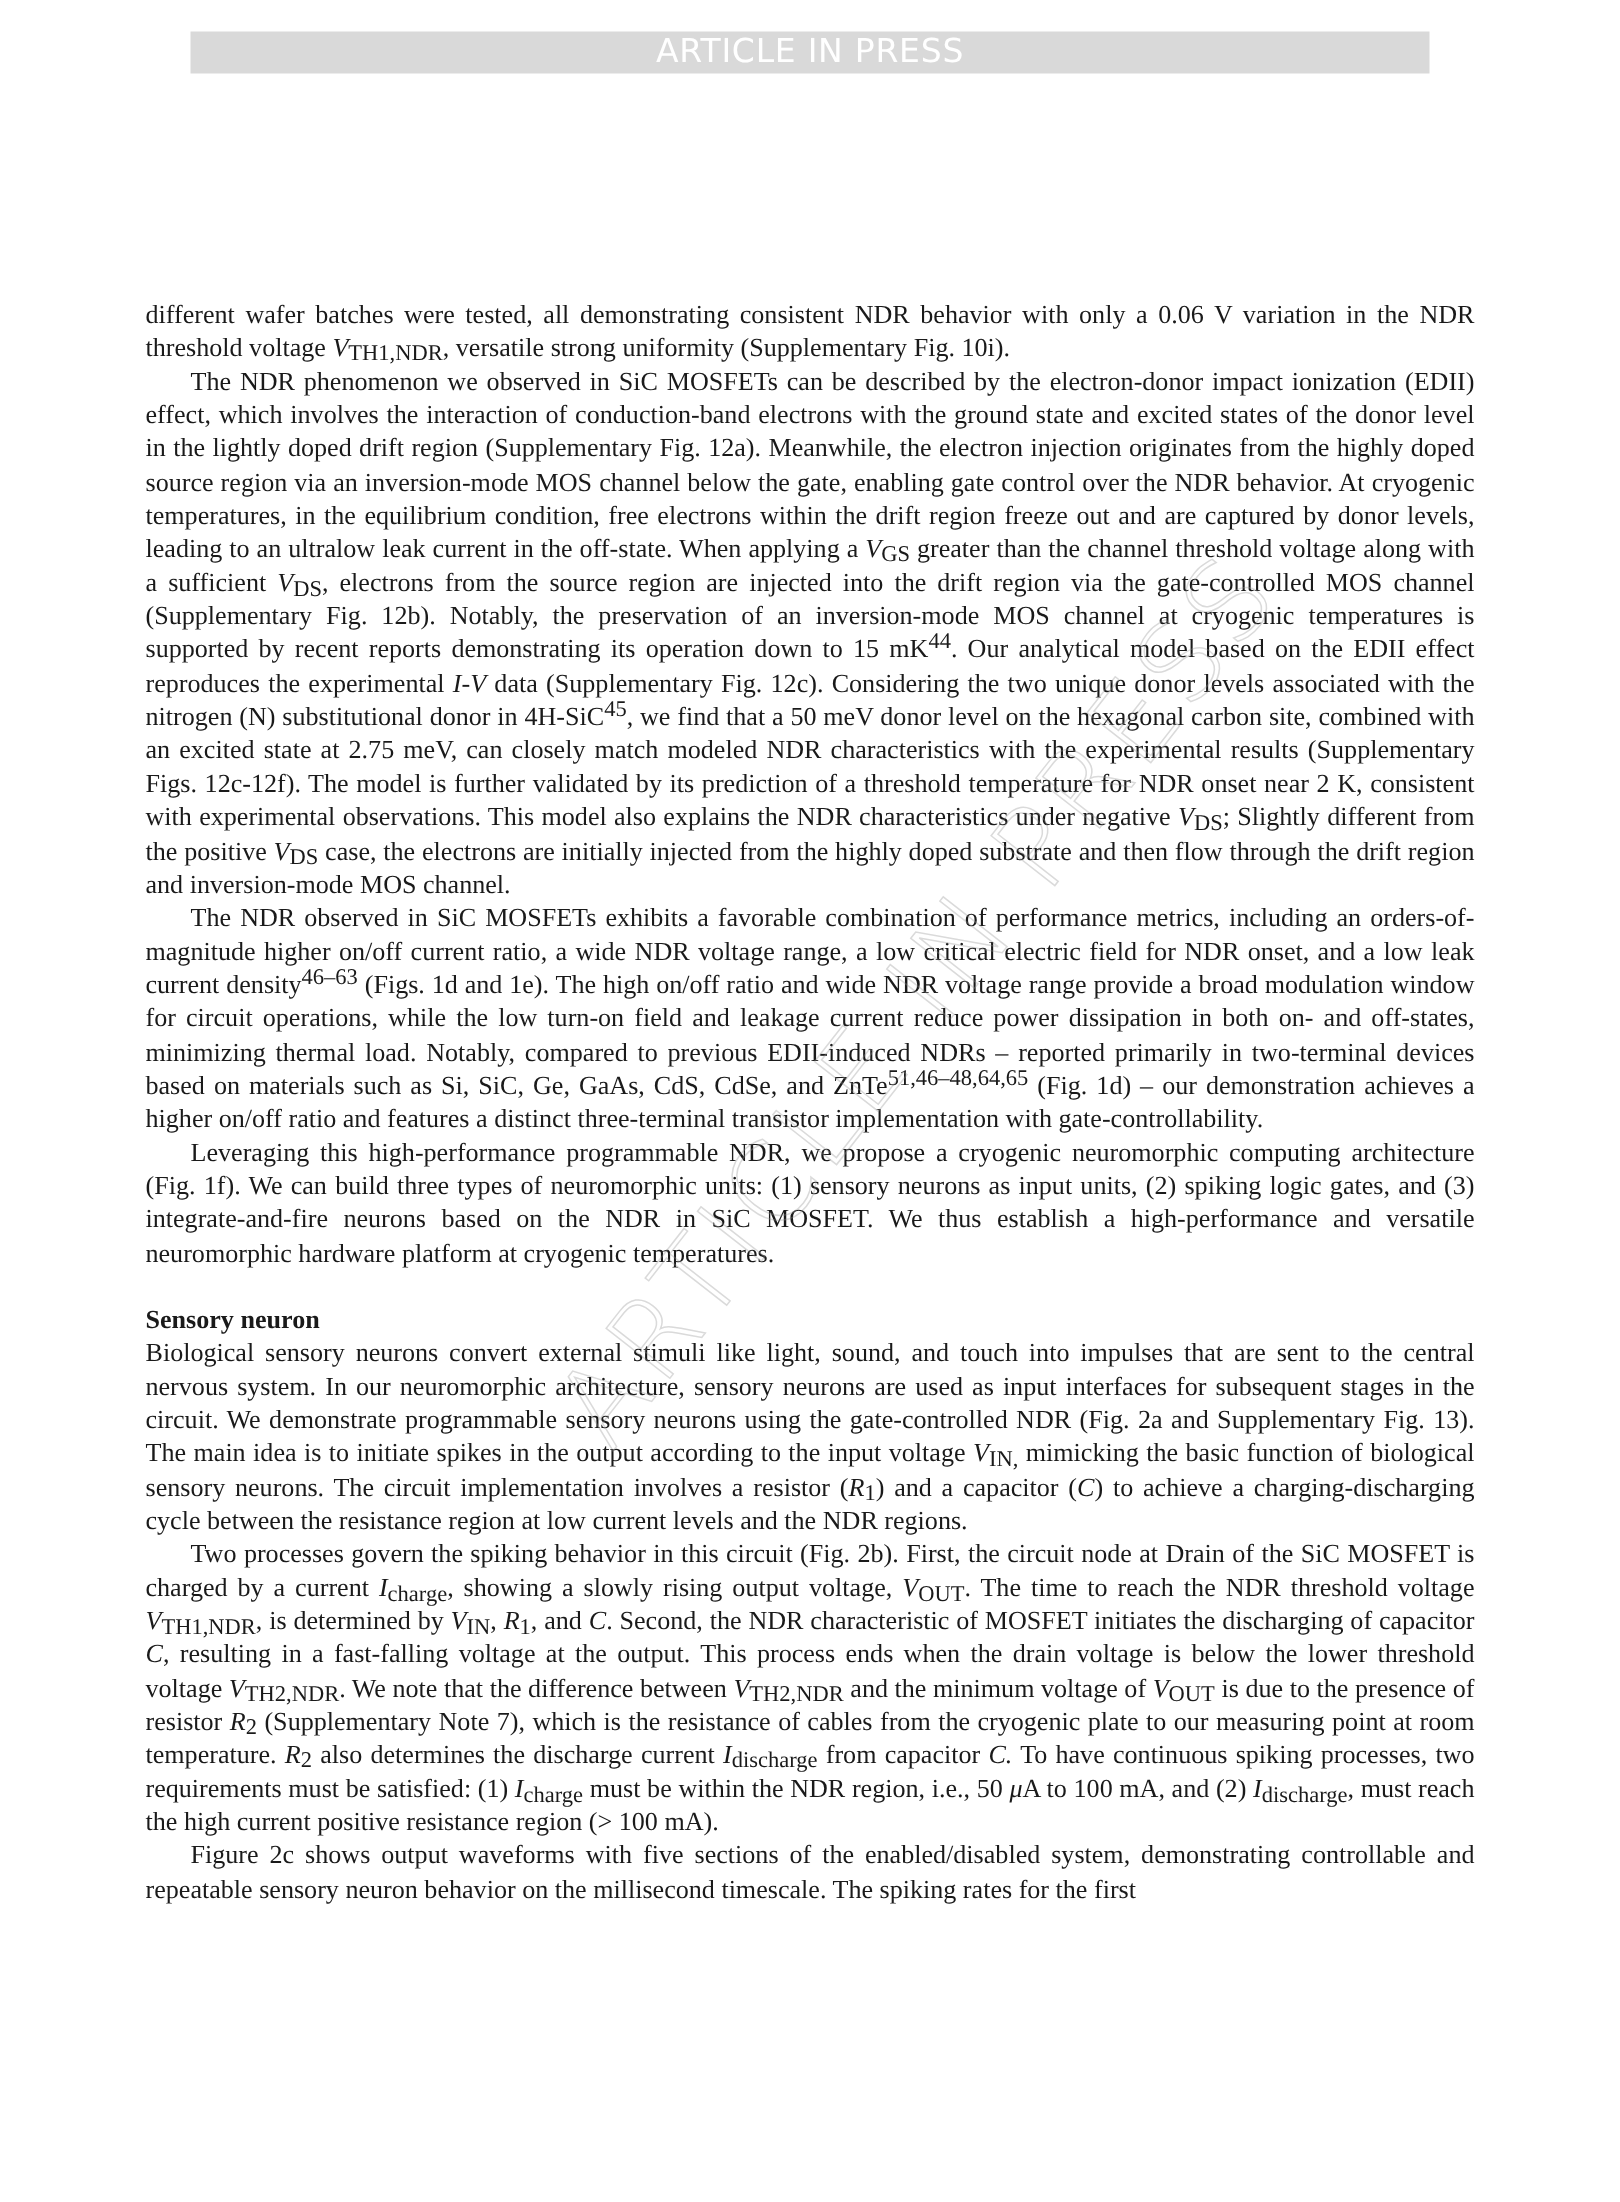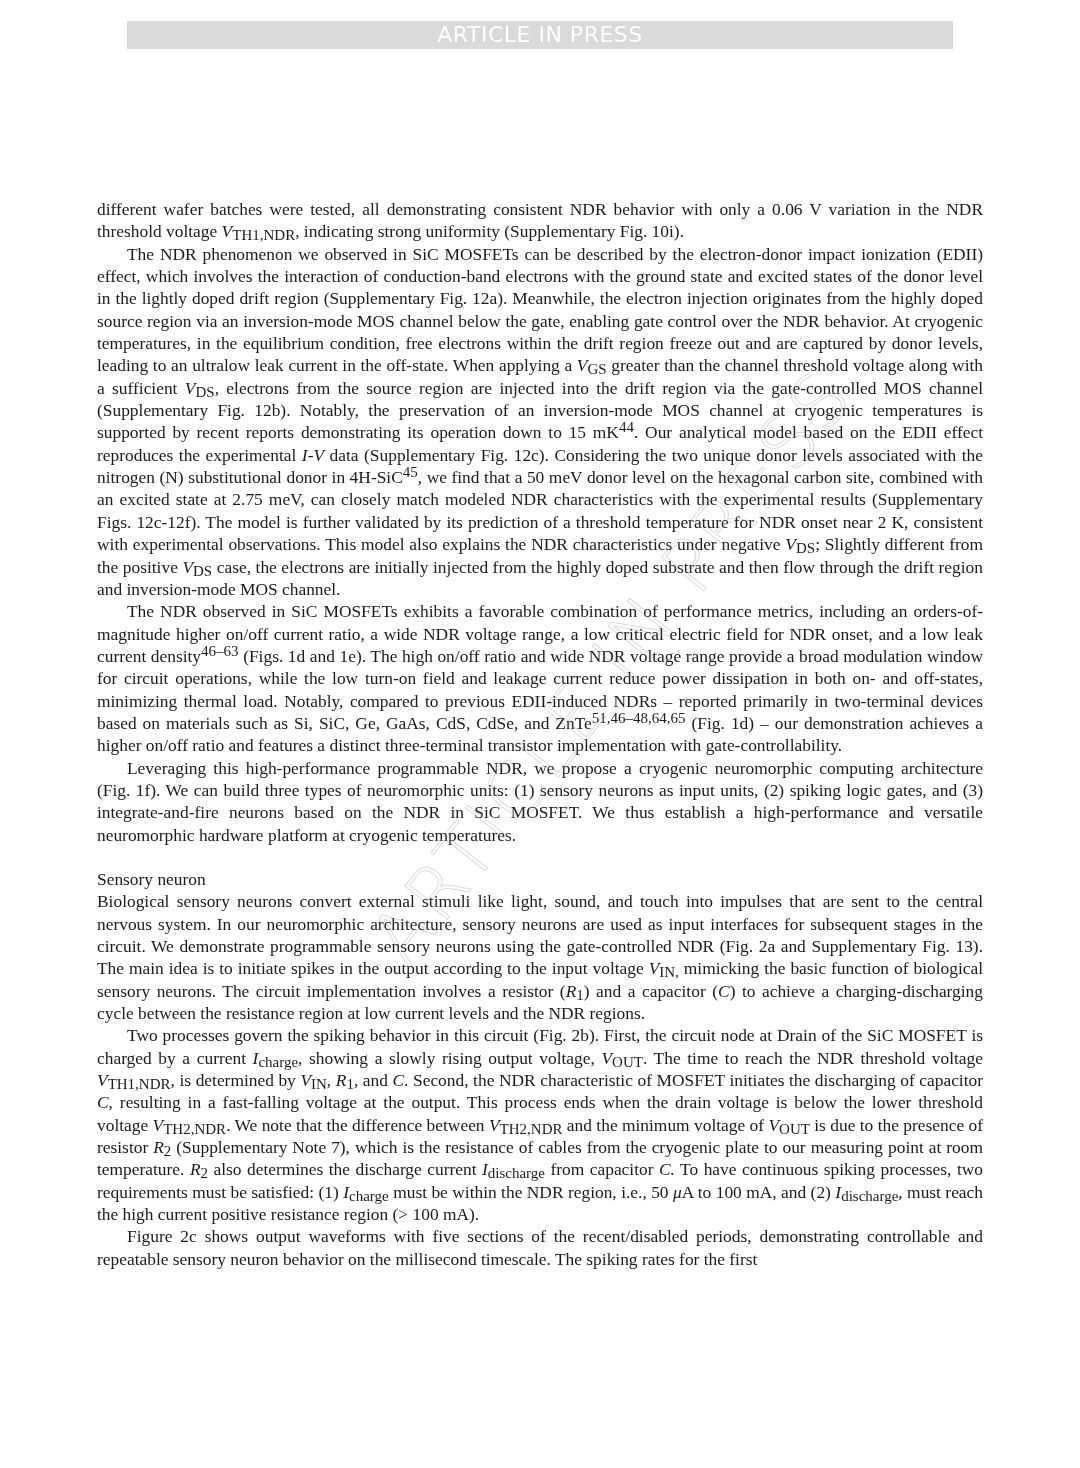--- a/index.html
+++ b/index.html
@@ -11,50 +11,50 @@
     letter-spacing: 0.5px;
   }
   .content {
     position: absolute; left: 97px; top: 198px; width: 886px;
     font-family: "Liberation Serif", serif; font-size: 17.4px; line-height: 22.35px;
     color: #1a1a1a; text-align: justify;
   }
   .content p { margin: 0; }
   .content p.indent { text-indent: 30px; }
   .content h3 {
-    margin: 22px 0 0 0; font-size: 17.4px; line-height: 22.35px; font-weight: normal;
+    margin: 22px 0 0 0; font-size: 17.4px; line-height: 22.35px; font-weight: bold;
   }
   i { font-style: italic; }
   sub, sup { font-size: 15px; line-height: 0; }
   sub { vertical-align: -3px; }
   sup { vertical-align: 6px; }
   .watermark {
     position: absolute; left: 280px; top: 690px; width: 560px; text-align: center;
     font-family: "DejaVu Sans", sans-serif; font-size: 74px; color: rgba(180,180,180,0.35);
     transform: rotate(-52deg); transform-origin: center center; letter-spacing: 4px;
     pointer-events: none; white-space: nowrap; font-weight: 300;
     -webkit-text-stroke: 1px rgba(150,150,150,0.35); color: transparent;
   }
 </style>
 </head>
 <body>
 
 <div class="banner">ARTICLE IN PRESS</div>
 
 <div class="content">
-  <p><span>different wafer batches were tested, all demonstrating consistent NDR behavior with only a 0.06 V variation in the NDR threshold voltage </span><i>V</i><sub>TH1,NDR</sub><span>, indicating strong uniformity (Supplementary Fig. 10i).</span></p>
+  <p><span>different wafer batches were tested, all demonstrating consistent NDR behavior with only a 0.06 V variation in the NDR threshold voltage </span><i>V</i><sub>TH1,NDR</sub><span>, versatile strong uniformity (Supplementary Fig. 10i).</span></p>
 
   <p class="indent"><span>The NDR phenomenon we observed in SiC MOSFETs can be described by the electron-donor impact ionization (EDII) effect, which involves the interaction of conduction-band electrons with the ground state and excited states of the donor level in the lightly doped drift region (Supplementary Fig. 12a). Meanwhile, the electron injection originates from the highly doped source region via an inversion-mode MOS channel below the gate, enabling gate control over the NDR behavior. At cryogenic temperatures, in the equilibrium condition, free electrons within the drift region freeze out and are captured by donor levels, leading to an ultralow leak current in the off-state. When applying a </span><i>V</i><sub>GS</sub><span> greater than the channel threshold voltage along with a sufficient </span><i>V</i><sub>DS</sub><span>, electrons from the source region are injected into the drift region via the gate-controlled MOS channel (Supplementary Fig. 12b). Notably, the preservation of an inversion-mode MOS channel at cryogenic temperatures is supported by recent reports demonstrating its operation down to 15 mK</span><sup>44</sup><span>. Our analytical model based on the EDII effect reproduces the experimental </span><i>I-V</i><span> data (Supplementary Fig. 12c). Considering the two unique donor levels associated with the nitrogen (N) substitutional donor in 4H-SiC</span><sup>45</sup><span>, we find that a 50 meV donor level on the hexagonal carbon site, combined with an excited state at 2.75 meV, can closely match modeled NDR characteristics with the experimental results (Supplementary Figs. 12c-12f). The model is further validated by its prediction of a threshold temperature for NDR onset near 2 K, consistent with experimental observations. This model also explains the NDR characteristics under negative </span><i>V</i><sub>DS</sub><span>; Slightly different from the positive </span><i>V</i><sub>DS</sub><span> case, the electrons are initially injected from the highly doped substrate and then flow through the drift region and inversion-mode MOS channel.</span></p>
 
   <p class="indent"><span>The NDR observed in SiC MOSFETs exhibits a favorable combination of performance metrics, including an orders-of-magnitude higher on/off current ratio, a wide NDR voltage range, a low critical electric field for NDR onset, and a low leak current density</span><sup>46–63</sup><span> (Figs. 1d and 1e). The high on/off ratio and wide NDR voltage range provide a broad modulation window for circuit operations, while the low turn-on field and leakage current reduce power dissipation in both on- and off-states, minimizing thermal load. Notably, compared to previous EDII-induced NDRs – reported primarily in two-terminal devices based on materials such as Si, SiC, Ge, GaAs, CdS, CdSe, and ZnTe</span><sup>51,46–48,64,65</sup><span> (Fig. 1d) – our demonstration achieves a higher on/off ratio and features a distinct three-terminal transistor implementation with gate-controllability.</span></p>
 
   <p class="indent"><span>Leveraging this high-performance programmable NDR, we propose a cryogenic neuromorphic computing architecture (Fig. 1f). We can build three types of neuromorphic units: (1) sensory neurons as input units, (2) spiking logic gates, and (3) integrate-and-fire neurons based on the NDR in SiC MOSFET. We thus establish a high-performance and versatile neuromorphic hardware platform at cryogenic temperatures.</span></p>
 
   <h3>Sensory neuron</h3>
 
   <p><span>Biological sensory neurons convert external stimuli like light, sound, and touch into impulses that are sent to the central nervous system. In our neuromorphic architecture, sensory neurons are used as input interfaces for subsequent stages in the circuit. We demonstrate programmable sensory neurons using the gate-controlled NDR (Fig. 2a and Supplementary Fig. 13). The main idea is to initiate spikes in the output according to the input voltage </span><i>V</i><sub>IN,</sub><span> mimicking the basic function of biological sensory neurons. The circuit implementation involves a resistor (</span><i>R</i><sub>1</sub><span>) and a capacitor (</span><i>C</i><span>) to achieve a charging-discharging cycle between the resistance region at low current levels and the NDR regions.</span></p>
 
   <p class="indent"><span>Two processes govern the spiking behavior in this circuit (Fig. 2b). First, the circuit node at Drain of the SiC MOSFET is charged by a current </span><i>I</i><sub>charge</sub><span>, showing a slowly rising output voltage, </span><i>V</i><sub>OUT</sub><span>. The time to reach the NDR threshold voltage </span><i>V</i><sub>TH1,NDR</sub><span>, is determined by </span><i>V</i><sub>IN</sub><span>, </span><i>R</i><sub>1</sub><span>, and </span><i>C</i><span>. Second, the NDR characteristic of MOSFET initiates the discharging of capacitor </span><i>C</i><span>, resulting in a fast-falling voltage at the output. This process ends when the drain voltage is below the lower threshold voltage </span><i>V</i><sub>TH2,NDR</sub><span>. We note that the difference between </span><i>V</i><sub>TH2,NDR</sub><span> and the minimum voltage of </span><i>V</i><sub>OUT</sub><span> is due to the presence of resistor </span><i>R</i><sub>2</sub><span> (Supplementary Note 7), which is the resistance of cables from the cryogenic plate to our measuring point at room temperature. </span><i>R</i><sub>2</sub><span> also determines the discharge current </span><i>I</i><sub>discharge</sub><span> from capacitor </span><i>C.</i><span> To have continuous spiking processes, two requirements must be satisfied: (1) </span><i>I</i><sub>charge</sub><span> must be within the NDR region, i.e., 50 </span><i>μ</i><span>A to 100 mA, and (2) </span><i>I</i><sub>discharge</sub><span>, must reach the high current positive resistance region (&gt; 100 mA).</span></p>
 
-  <p class="indent"><span>Figure 2c shows output waveforms with five sections of the recent/disabled periods, demonstrating controllable and repeatable sensory neuron behavior on the millisecond timescale. The spiking rates for the first</span></p>
+  <p class="indent"><span>Figure 2c shows output waveforms with five sections of the enabled/disabled system, demonstrating controllable and repeatable sensory neuron behavior on the millisecond timescale. The spiking rates for the first</span></p>
 </div>
 
 <div class="watermark">ARTICLE IN PRESS</div>
 
 </body></html>

